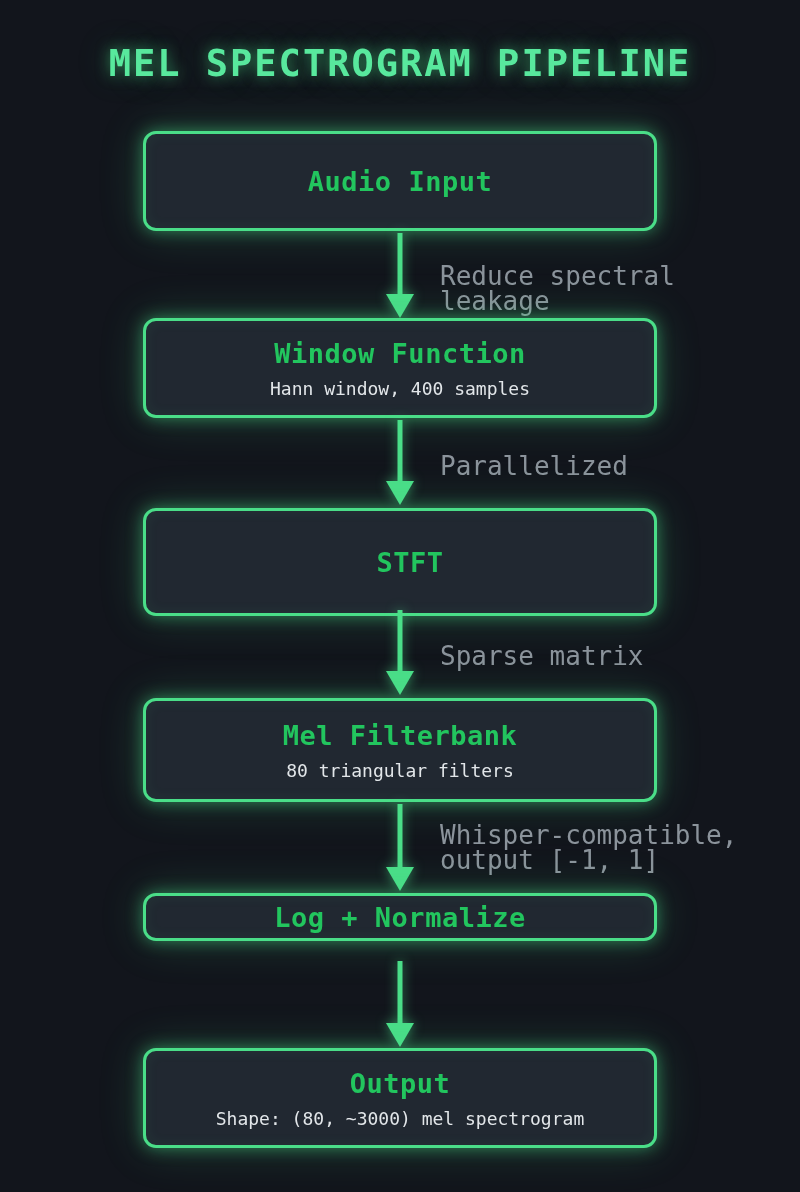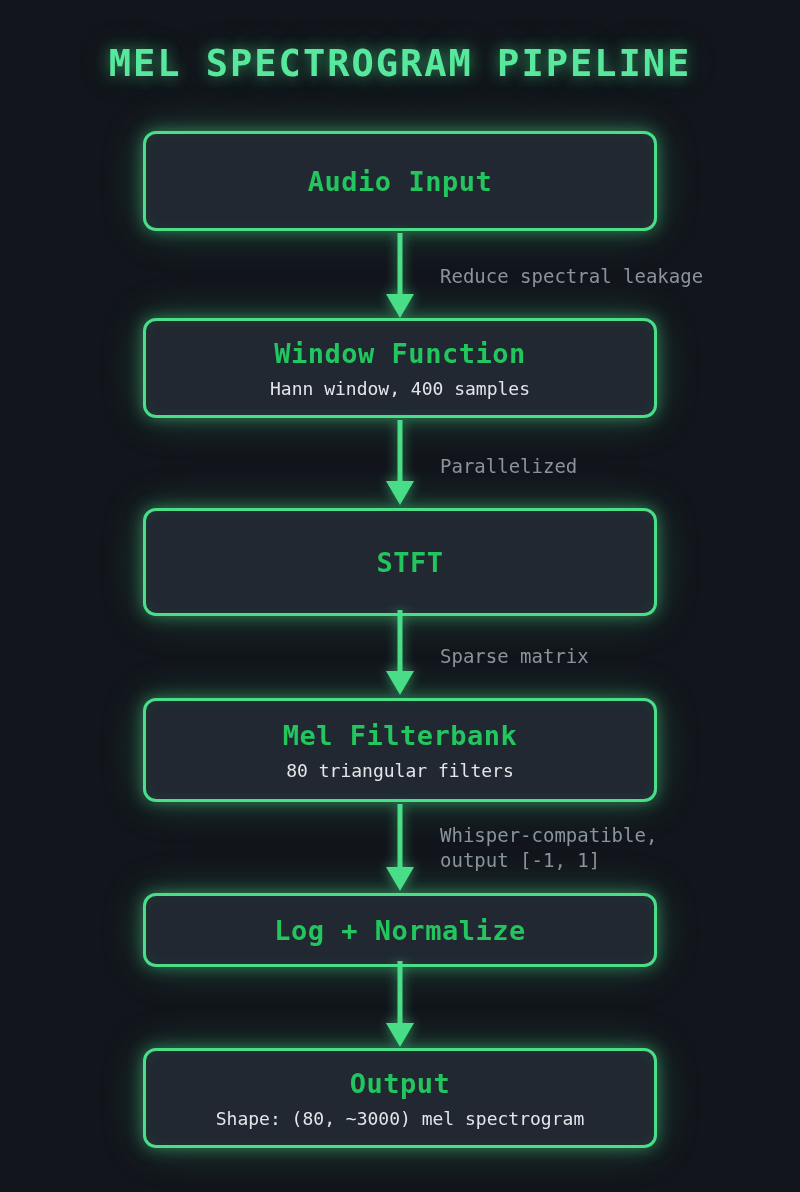--- a/index.html
+++ b/index.html
@@ -62,21 +62,21 @@
   .edge-arrow {
     position: absolute;
     left: 380px;
     width: 40px;
     filter: drop-shadow(0 0 6px rgba(74, 222, 136, 0.6));
   }
   .edge-label {
     position: absolute;
     left: 440px;
     color: #8b939b;
-    font-size: 19px;
+    font-size: 26px;
     line-height: 25px;
     white-space: pre-line;
   }
 </style>
 </head>
 <body>
 
 <div class="canvas">
 
   <div class="diagram-title">MEL SPECTROGRAM PIPELINE</div>
@@ -117,21 +117,21 @@
     <div class="node-subtitle">80 triangular filters</div>
   </div>
 
   <svg class="edge-arrow" style="top:804px;" width="40" height="87" viewBox="0 0 40 87">
     <line x1="20" y1="0" x2="20" y2="66" stroke="#4ade88" stroke-width="5"></line>
     <polygon points="6,63 34,63 20,87" fill="#4ade88"></polygon>
   </svg>
   <div class="edge-label" style="top:823px;">Whisper-compatible,
 output [-1, 1]</div>
 
-  <div class="node" style="top:893px; height:74px;">
+  <div class="node" style="top:893px; height:48px;">
     <div class="node-title">Log + Normalize</div>
   </div>
 
   <svg class="edge-arrow" style="top:961px;" width="40" height="86" viewBox="0 0 40 86">
     <line x1="20" y1="0" x2="20" y2="65" stroke="#4ade88" stroke-width="5"></line>
     <polygon points="6,62 34,62 20,86" fill="#4ade88"></polygon>
   </svg>
 
   <div class="node" style="top:1048px; height:100px;">
     <div class="node-title">Output</div>

